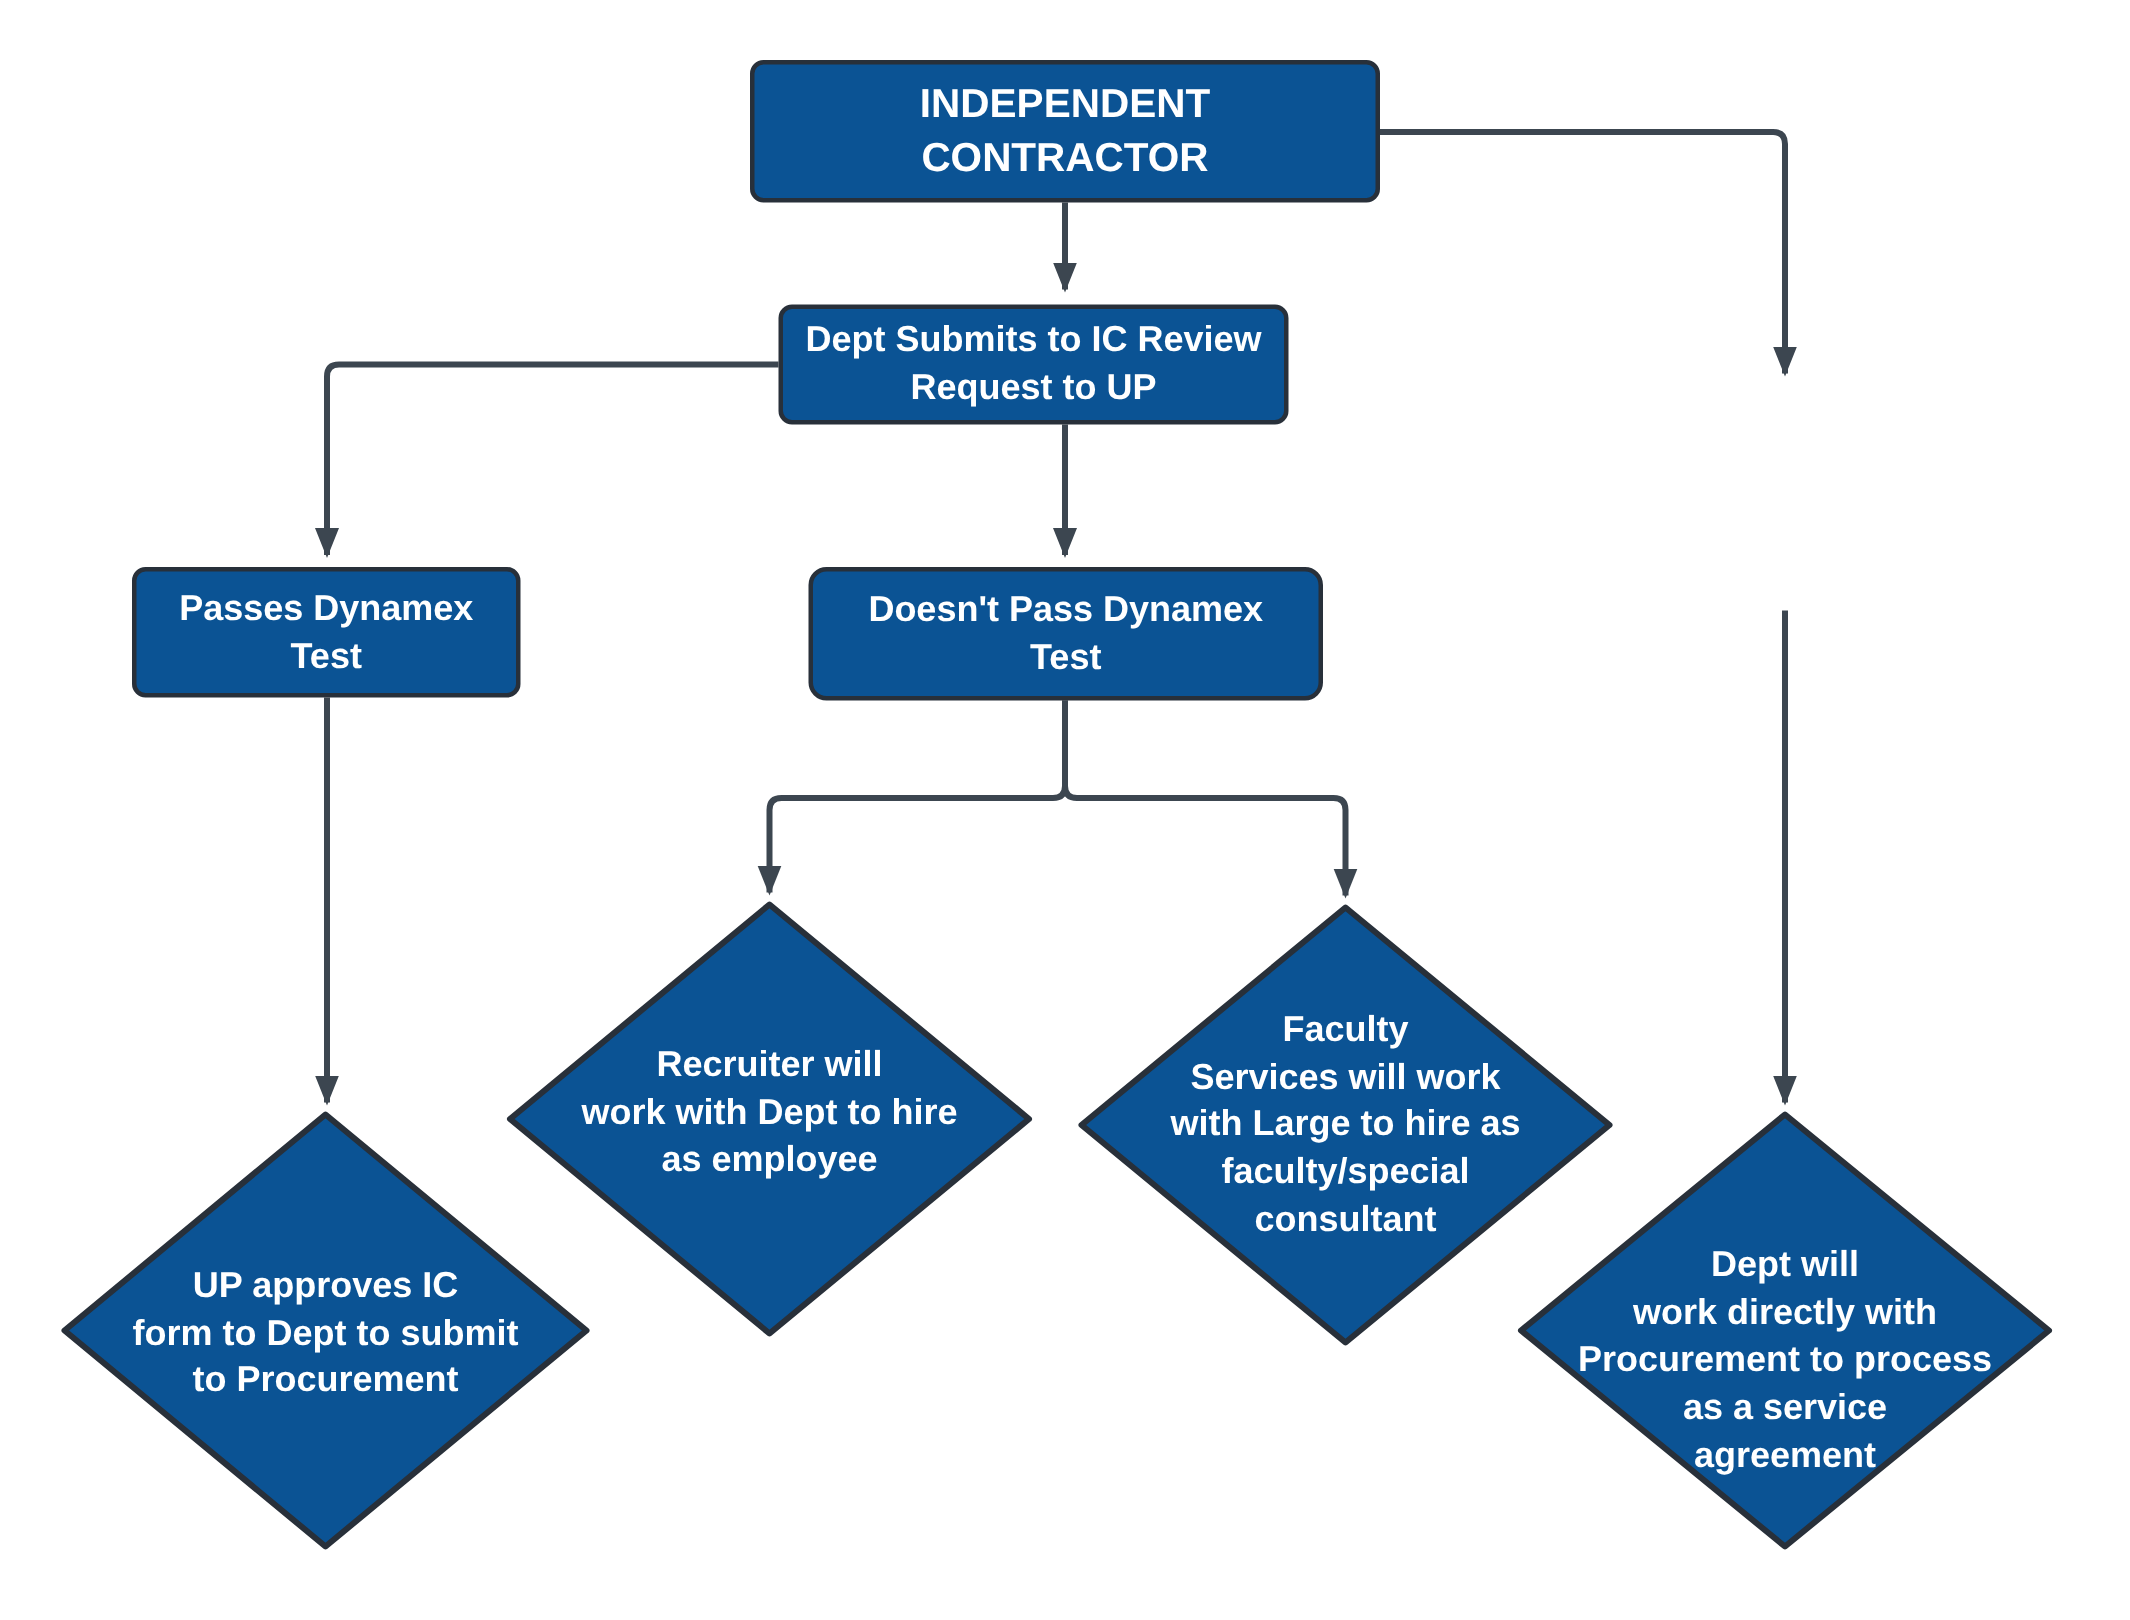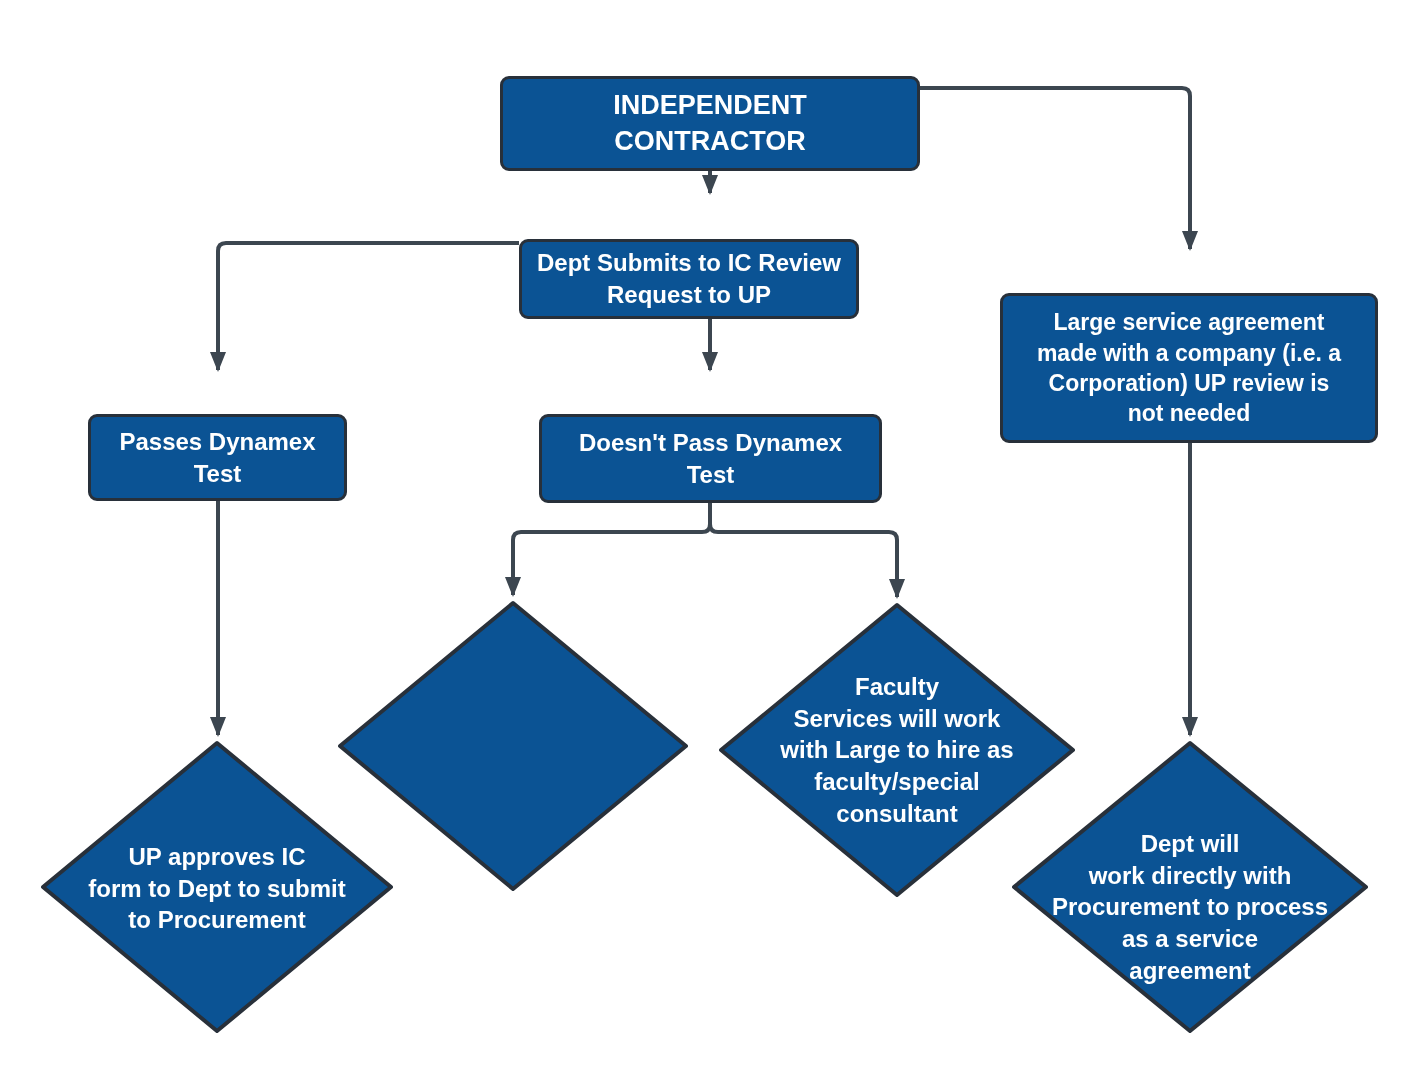--- a/index.html
+++ b/index.html
@@ -28,21 +28,20 @@
     background: #0B5394;
     border: 3px solid #28303A;
     border-radius: 9px;
     display: flex;
     align-items: center;
     justify-content: center;
     text-align: center;
     color: #ffffff;
     font-weight: bold;
     line-height: 1.32;
-    margin-top: 36px;
   }
   .node .label,
   .diamond-label .label {
     white-space: pre-line;
   }
   .diamond-label {
     position: absolute;
     transform: translate(-50%, -50%);
     display: flex;
     align-items: center;
@@ -88,43 +87,42 @@
   <div class="node" style="left:500px; top:40px; width:420px; height:95px; font-size:27px;">
     <span class="label">INDEPENDENT
 CONTRACTOR</span>
   </div>
 
   <div class="node" style="left:519px; top:203px; width:340px; height:80px; font-size:24px;">
     <span class="label">Dept Submits to IC Review
 Request to UP</span>
   </div>
 
-  <div class="node" style="left:1000px; top:257px; width:378px; height:150px; font-size:23px;">
-    <span class="label">Large service agreement
-made with a company (i.e. a
-Corporation) UP review is
-not needed</span>
-  </div>
 
   <div class="node" style="left:88px; top:378px; width:259px; height:87px; font-size:24px;">
     <span class="label">Passes Dynamex
 Test</span>
   </div>
 
-  <div class="node" style="left:539px; top:378px; width:343px; height:89px; font-size:24px;">
+  <div class="node" style="left:539px; top:378px; width:343px; height:89px; font-size:24px;border-radius:12px;">
     <span class="label">Doesn't Pass Dynamex
 Test</span>
   </div>
 
   <div class="diamond-label" style="left:217px; top:889px; width:340px; font-size:24px;">
     <span class="label">UP approves IC
 form to Dept to submit
 to Procurement</span>
   </div>
 
+  <div class="diamond-label" style="left:513px; top:742px; width:330px; font-size:24px;">
+    <span class="label">Recruiter will
+work with Dept to hire
+as employee</span>
+  </div>
 
   <div class="diamond-label" style="left:897px; top:750px; width:330px; font-size:24px;">
     <span class="label">Faculty
 Services will work
 with Large to hire as
 faculty/special
 consultant</span>
   </div>
 
   <div class="diamond-label" style="left:1190px; top:884px; width:360px; font-size:24px;margin-top:23px;">

